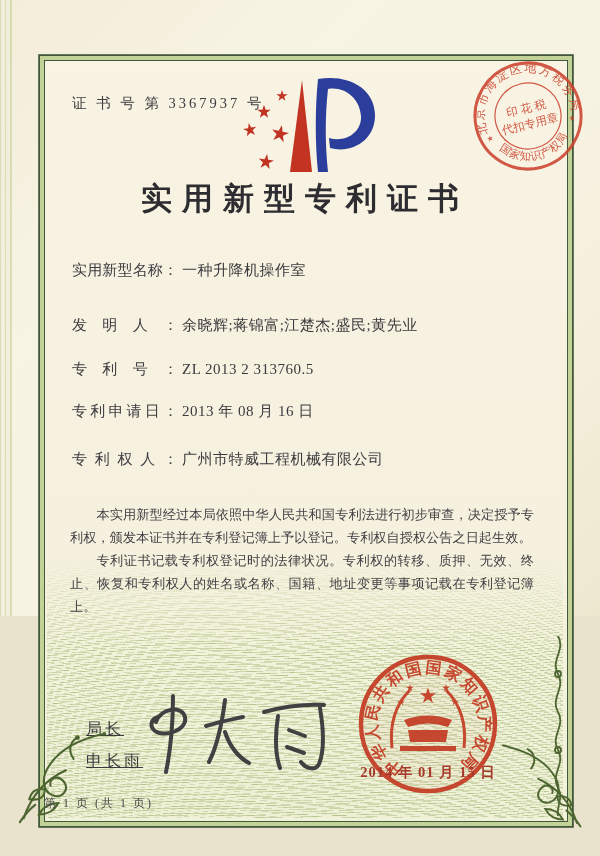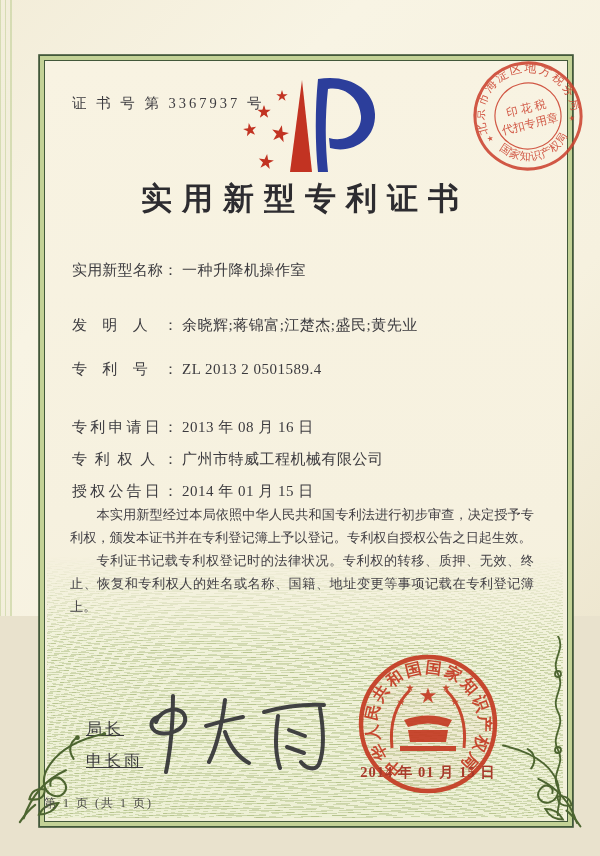--- a/index.html
+++ b/index.html
@@ -86,30 +86,27 @@
 
   <div class="title">实用新型专利证书</div>
 
   <div class="frow" style="top:261px">
     <span class="flabel">实用新型名称：</span><span class="fvalue">一种升降机操作室</span>
   </div>
   <div class="frow" style="top:316px">
     <span class="flabel">发明人：</span><span class="fvalue">余晓辉;蒋锦富;江楚杰;盛民;黄先业</span>
   </div>
   <div class="frow" style="top:360px">
-    <span class="flabel">专利号：</span><span class="fvalue">ZL 2013 2 0501589.4</span>
+    <span class="flabel">专利号：</span><span class="fvalue">ZL 2013 2 313760.5</span>
   </div>
-  <div class="frow" style="top:418px">
+  <div class="frow" style="top:402px">
     <span class="flabel">专利申请日：</span><span class="fvalue">2013 年 08 月 16 日</span>
   </div>
   <div class="frow" style="top:450px">
     <span class="flabel">专利权人：</span><span class="fvalue">广州市特威工程机械有限公司</span>
-  </div>
-  <div class="frow" style="top:482px">
-    <span class="flabel">授权公告日：</span><span class="fvalue">2014 年 01 月 15 日</span>
   </div>
 
   <div class="paras">
     <p>本实用新型经过本局依照中华人民共和国专利法进行初步审查，决定授予专利权，颁发本证书并在专利登记簿上予以登记。专利权自授权公告之日起生效。</p>
     <p>专利证书记载专利权登记时的法律状况。专利权的转移、质押、无效、终止、恢复和专利权人的姓名或名称、国籍、地址变更等事项记载在专利登记簿上。</p>
   </div>
 
   <div class="sig-label" style="top:719px">局长</div>
   <div class="sig-label" style="top:751px">申长雨</div>
   <svg class="sig-svg" width="215" height="88" viewBox="0 0 215 88">

